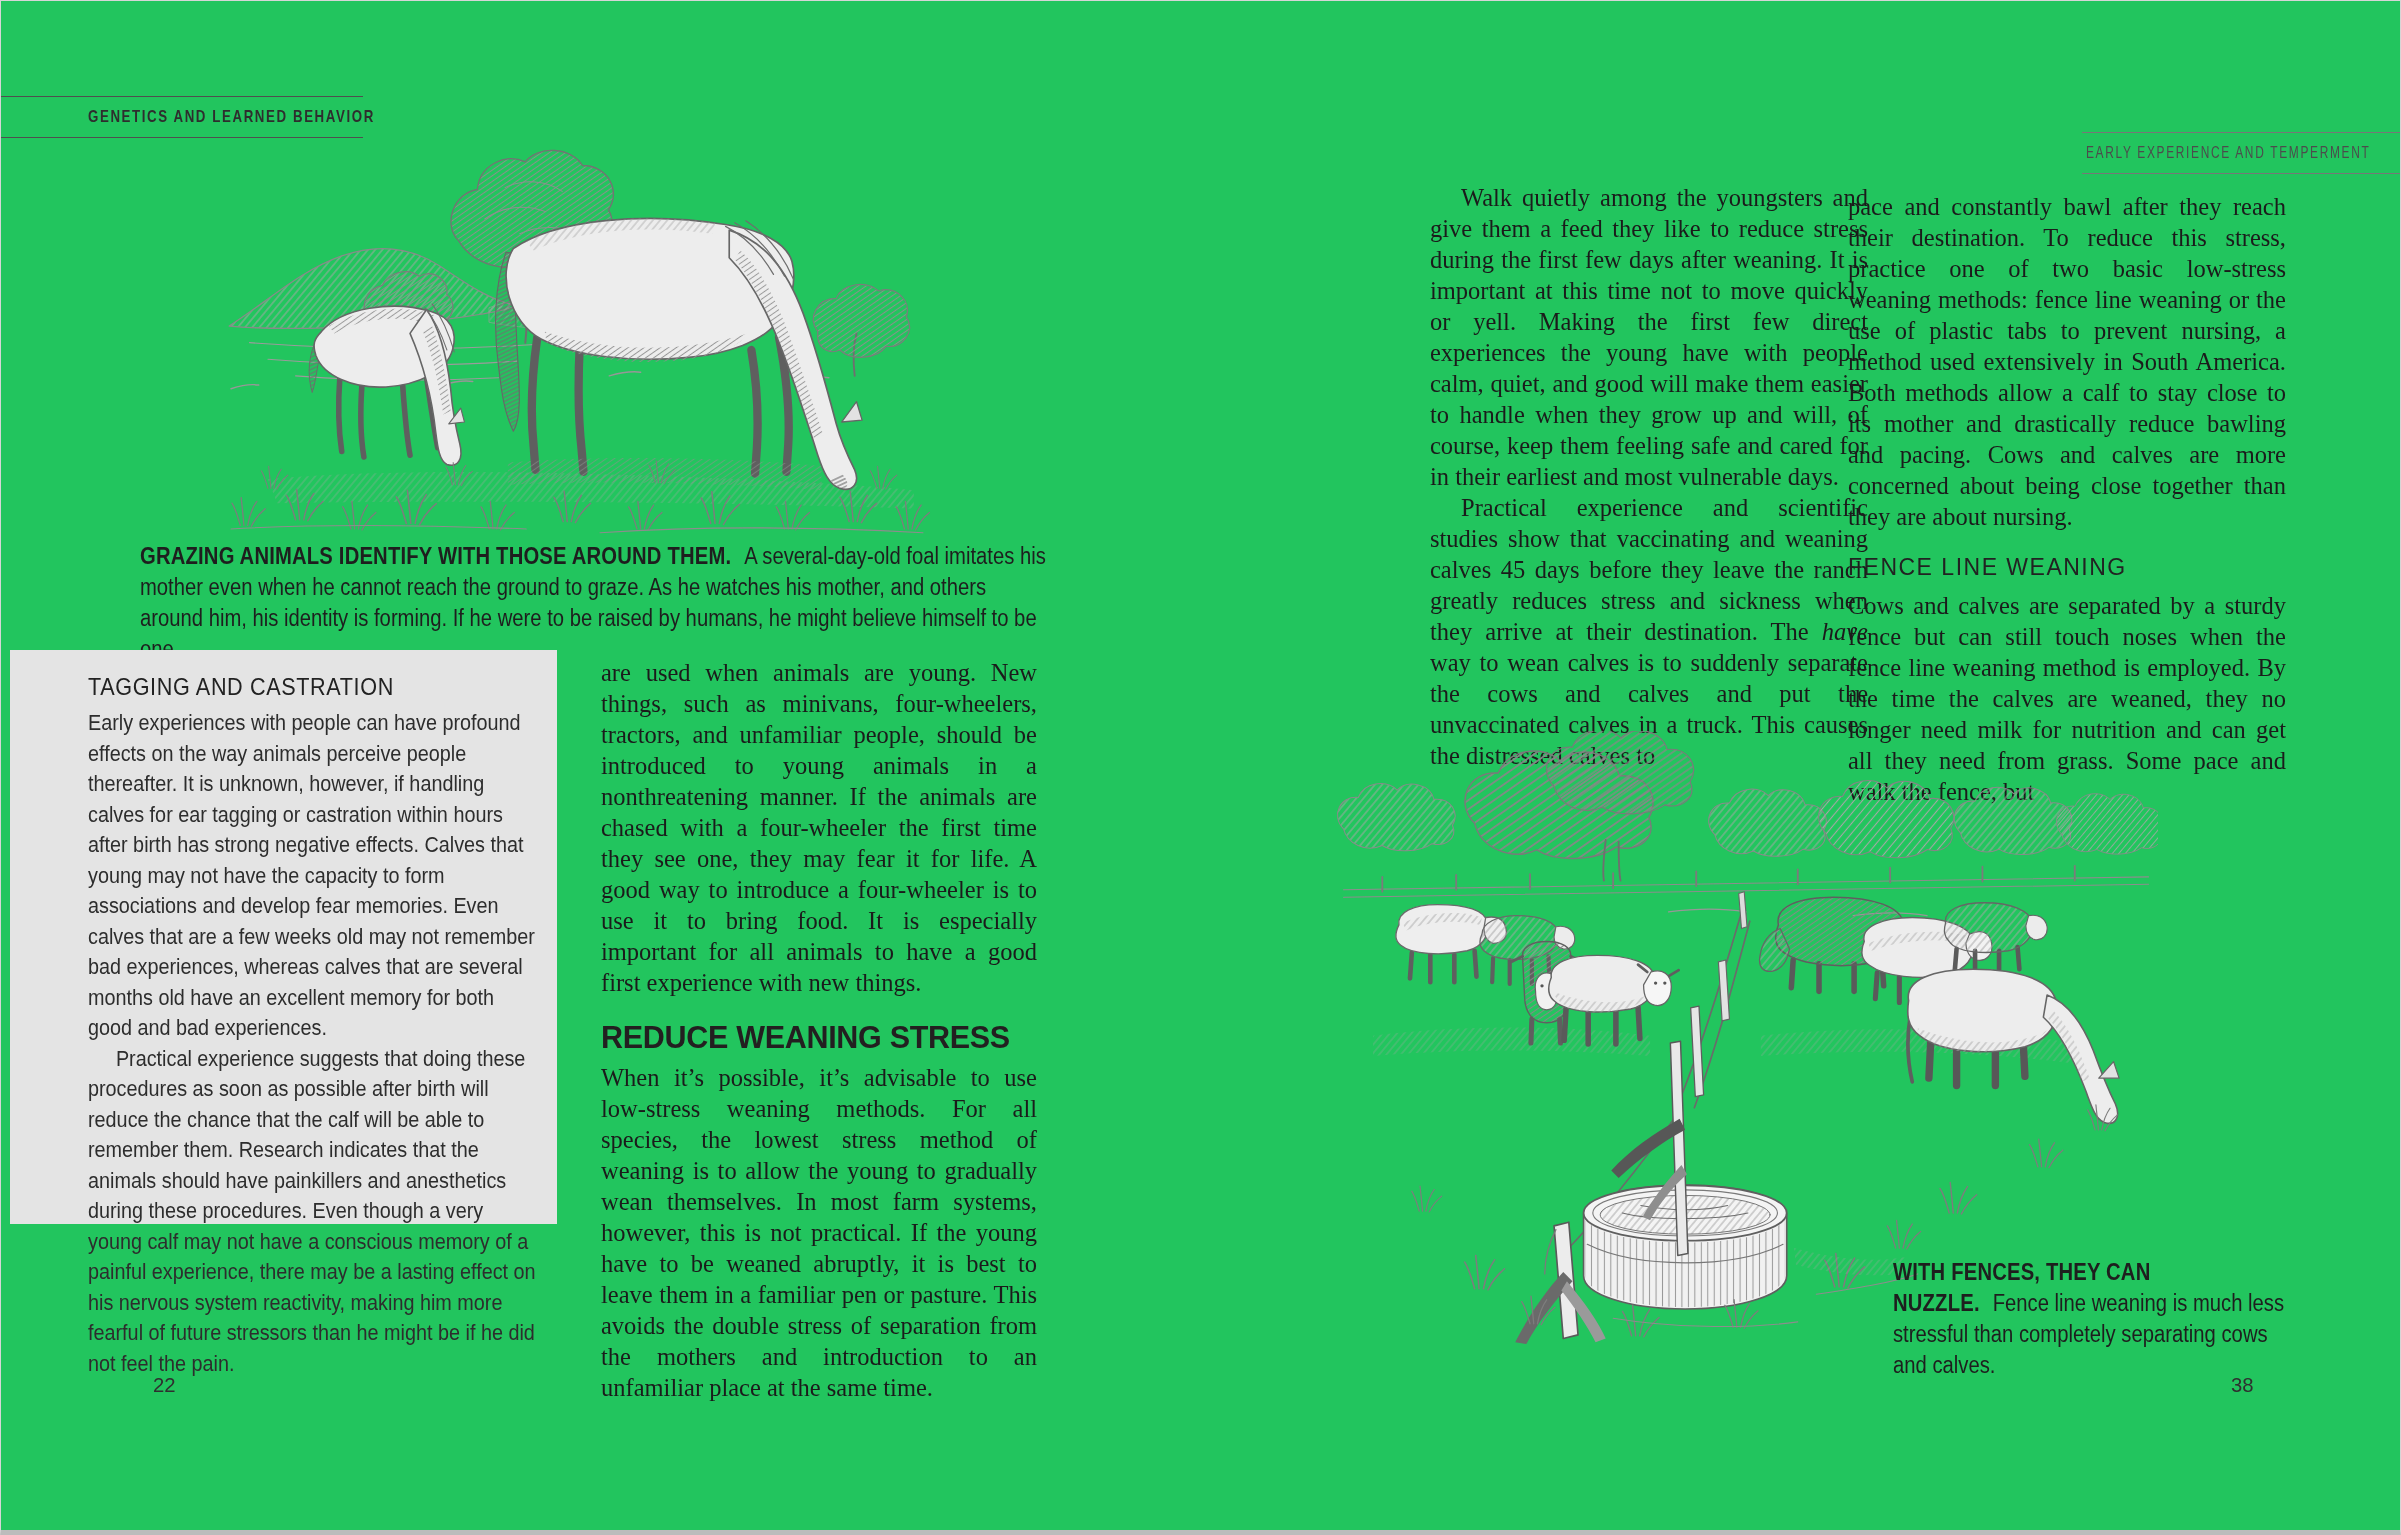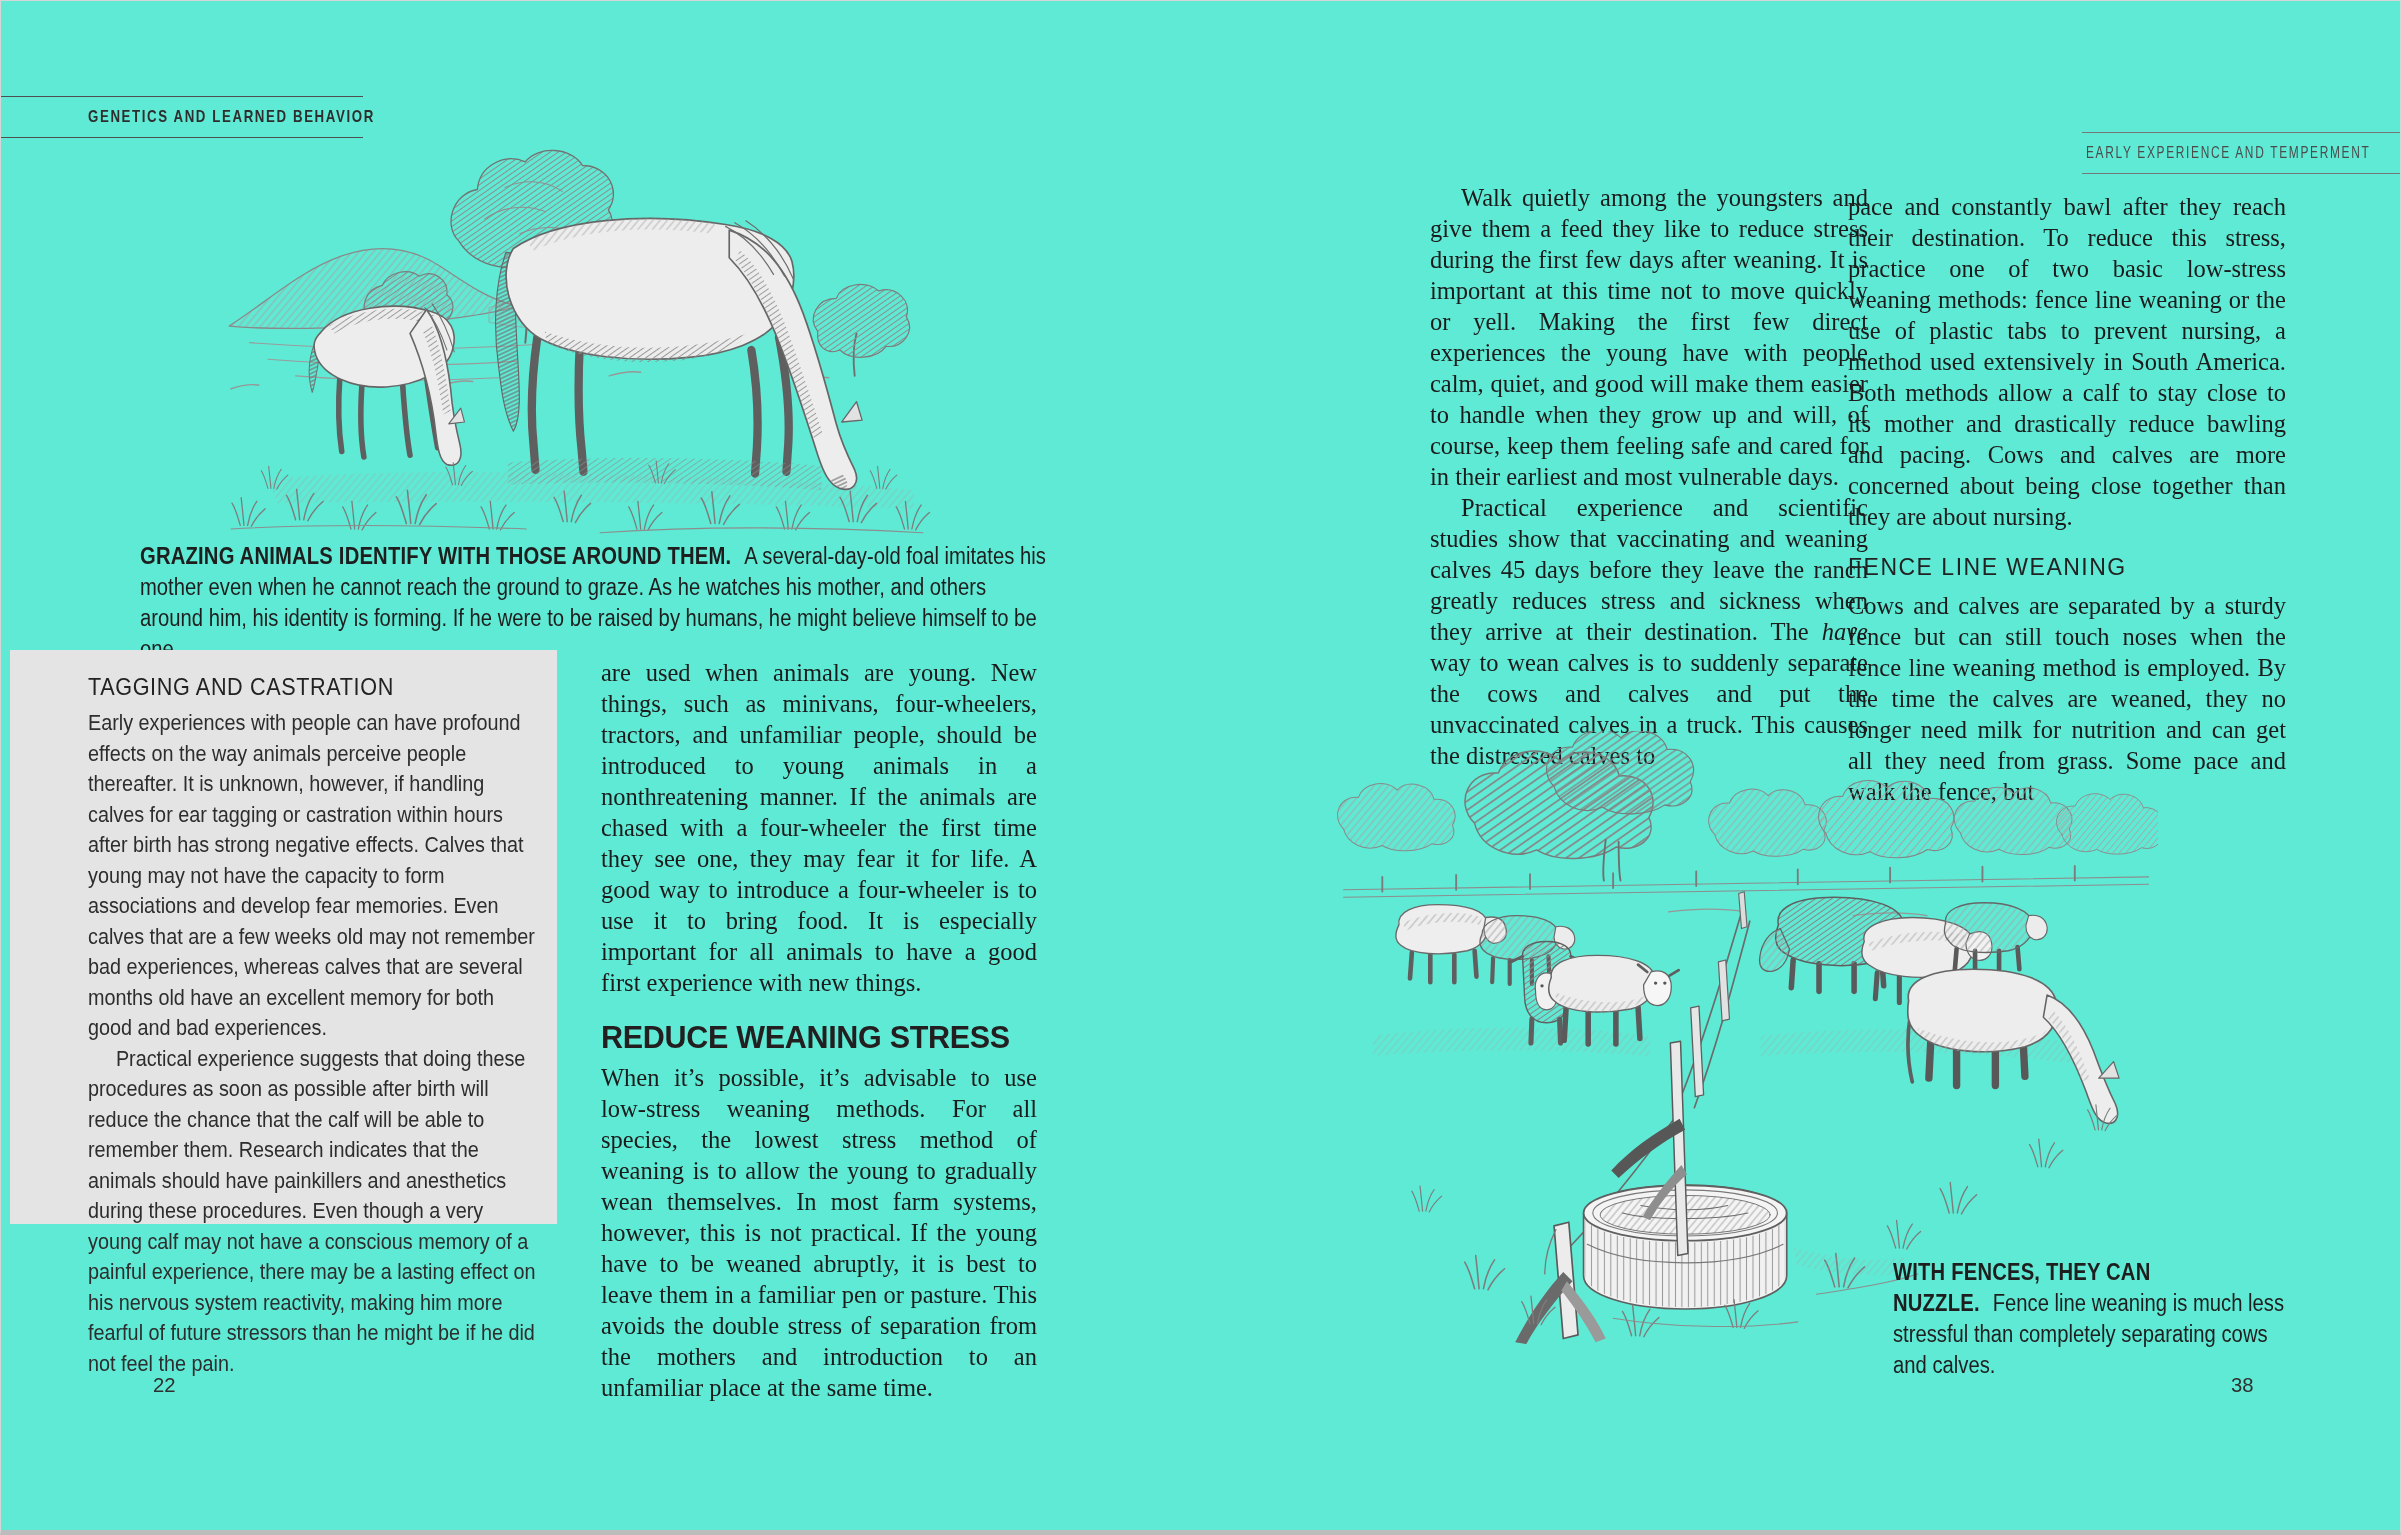--- a/index.html
+++ b/index.html
@@ -1,19 +1,19 @@
 <!DOCTYPE html>
 <html style="font-size:14.8px"><head>
 <meta charset="utf-8">
 <style>
   html,body { margin:0; padding:0; background:#ffffff; }
   body { width:2401px; height:1536px; position:relative;
          font-family:"Liberation Sans", sans-serif; color:#1c1c1c; }
   .sheet { position:absolute; inset:0; width:2401px; height:1536px;
-           background:#5eead4; box-sizing:border-box;
+           background:#22c55e; box-sizing:border-box;
            border:1.8px solid #d6d6d6; border-bottom:6.5px solid #bcbcbc; }
 
   
   .runhead { position:absolute; box-sizing:border-box; white-space:nowrap; overflow:visible; }
   .runhead-left { left:0; top:95px; width:362px;
                   border-top:1.8px solid #4f4f4f; border-bottom:1.8px solid #4f4f4f;
                   padding:10.2px 0 10.2px 87px; }
   .runhead-left span { display:inline-block; transform:scaleX(.8); transform-origin:0 50%;
                   font-weight:700; font-size:16.6px; letter-spacing:2px; color:#2e2e2e; }
   .runhead-right { right:0; top:95px; width:318px;

